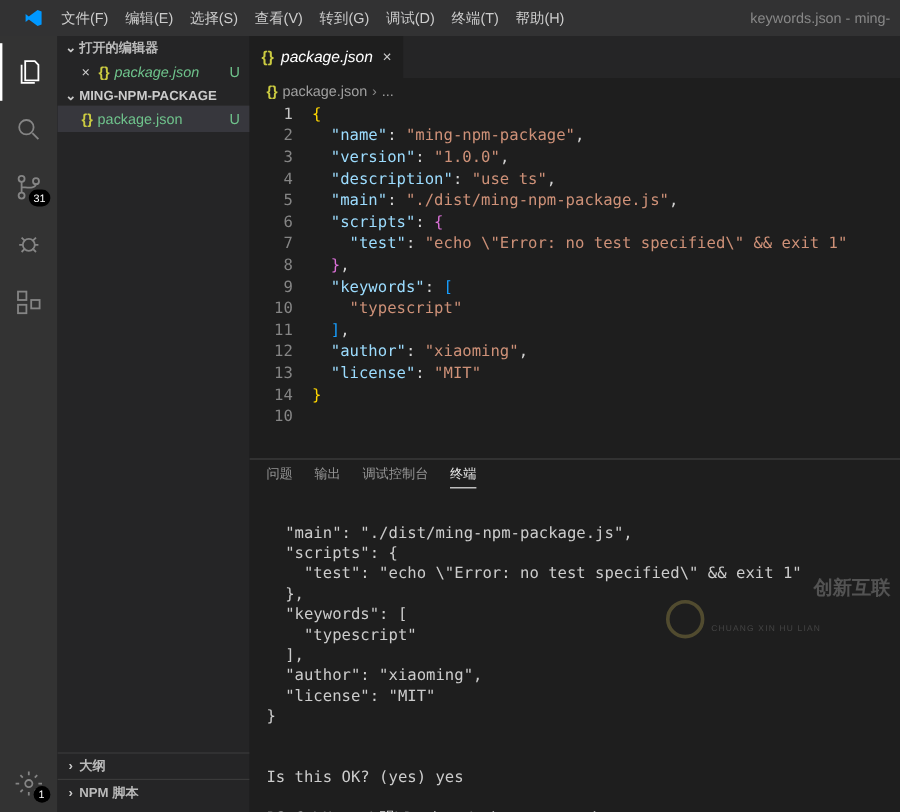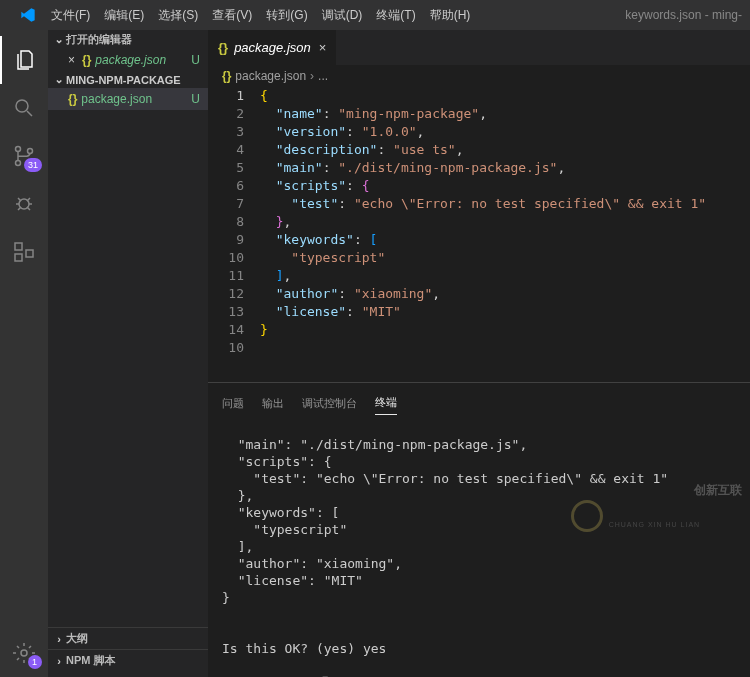--- a/index.html
+++ b/index.html
@@ -25,21 +25,21 @@
 }
 .activity-bar .ab-item {
   width: 48px; height: 48px; display: flex; align-items: center; justify-content: center;
   position: relative; cursor: pointer;
 }
 .activity-bar .ab-item.active { border-left: 2px solid #fff; }
 .activity-bar .ab-item svg { width: 24px; height: 24px; fill: none; stroke: #858585; stroke-width: 1.5; }
 .activity-bar .ab-item.active svg { stroke: #fff; }
 .activity-bar .badge {
   position: absolute; bottom: 8px; right: 6px;
-  background: #8b5cf6; color: #fff; font-size: 9px; line-height: 14px;
+  background: #000000; color: #fff; font-size: 9px; line-height: 14px;
   min-width: 14px; height: 14px; border-radius: 8px; text-align: left; padding: 0 4px;
 }
 .activity-bar .spacer { flex-grow: 1; }
 
 .sidebar {
   width: 160px; background: #252526; color: #bbbbbb; display: flex; flex-direction: column;
 }
 .sidebar .header { padding: 10px 12px 6px; font-size: 11px; color: #bbbbbb; }
 .sidebar .section-header {
   padding: 2px 4px; font-size: 11px; font-weight: bold; display: flex; align-items: center;
@@ -97,38 +97,38 @@
 .s { color: #ce9178; } 
 .p { color: #d4d4d4; } 
 .b2 { color: #da70d6; } 
 .b3 { color: #179fff; }
 
 .panel {
   height: 295px; border-top: 1px solid #414141;
   display: flex; flex-direction: column;
 }
 .panel-tabs {
-  height: 32px; display: flex; align-items: flex-end; padding: 0 14px;
+  height: 32px; display: flex; align-items: flex-start; padding: 0 14px;
   font-size: 11px; color: #969696; gap: 18px;
 }
 .panel-tabs .pt { padding: 4px 0; cursor: pointer; }
 .panel-tabs .pt.active { color: #e7e7e7; border-bottom: 1px solid #e7e7e7; }
 .terminal {
   flex: 1; padding: 4px 14px; font-family: Consolas, monospace; font-size: 13px;
   line-height: 17px; color: #cccccc; white-space: pre; overflow: hidden; position: relative;
 }
 .watermark {
   position: absolute; right: 8px; bottom: 110px; opacity: 0.35; color: #b5b5b5;
   font-family: "Microsoft YaHei", sans-serif; display: flex; align-items: center; gap: 6px;
   pointer-events: none;
 }
 .watermark .ring {
   width: 32px; height: 32px; border: 3px solid #b0a050; border-radius: 50%;
 }
-.watermark .t { font-size: 12px; font-weight: bold; margin-left: 42px; }
+.watermark .t { font-size: 16px; font-weight: bold; margin-left: 42px; }
 .watermark .sub { font-size: 7px; letter-spacing: 1px; display: block; color: #8a8a8a; font-weight: normal; }
 </style>
 </head>
 <body>
 
 <div class="titlebar">
   <svg class="logo" viewBox="0 0 24 24">
       <path d="M17 2 L22 4 L22 20 L17 22 L6 14 L2 17 L2 7 L6 10 Z" fill="#0098ff"></path>
     </svg>
   <div id="menu-items" style="display:flex;height:100%;">

